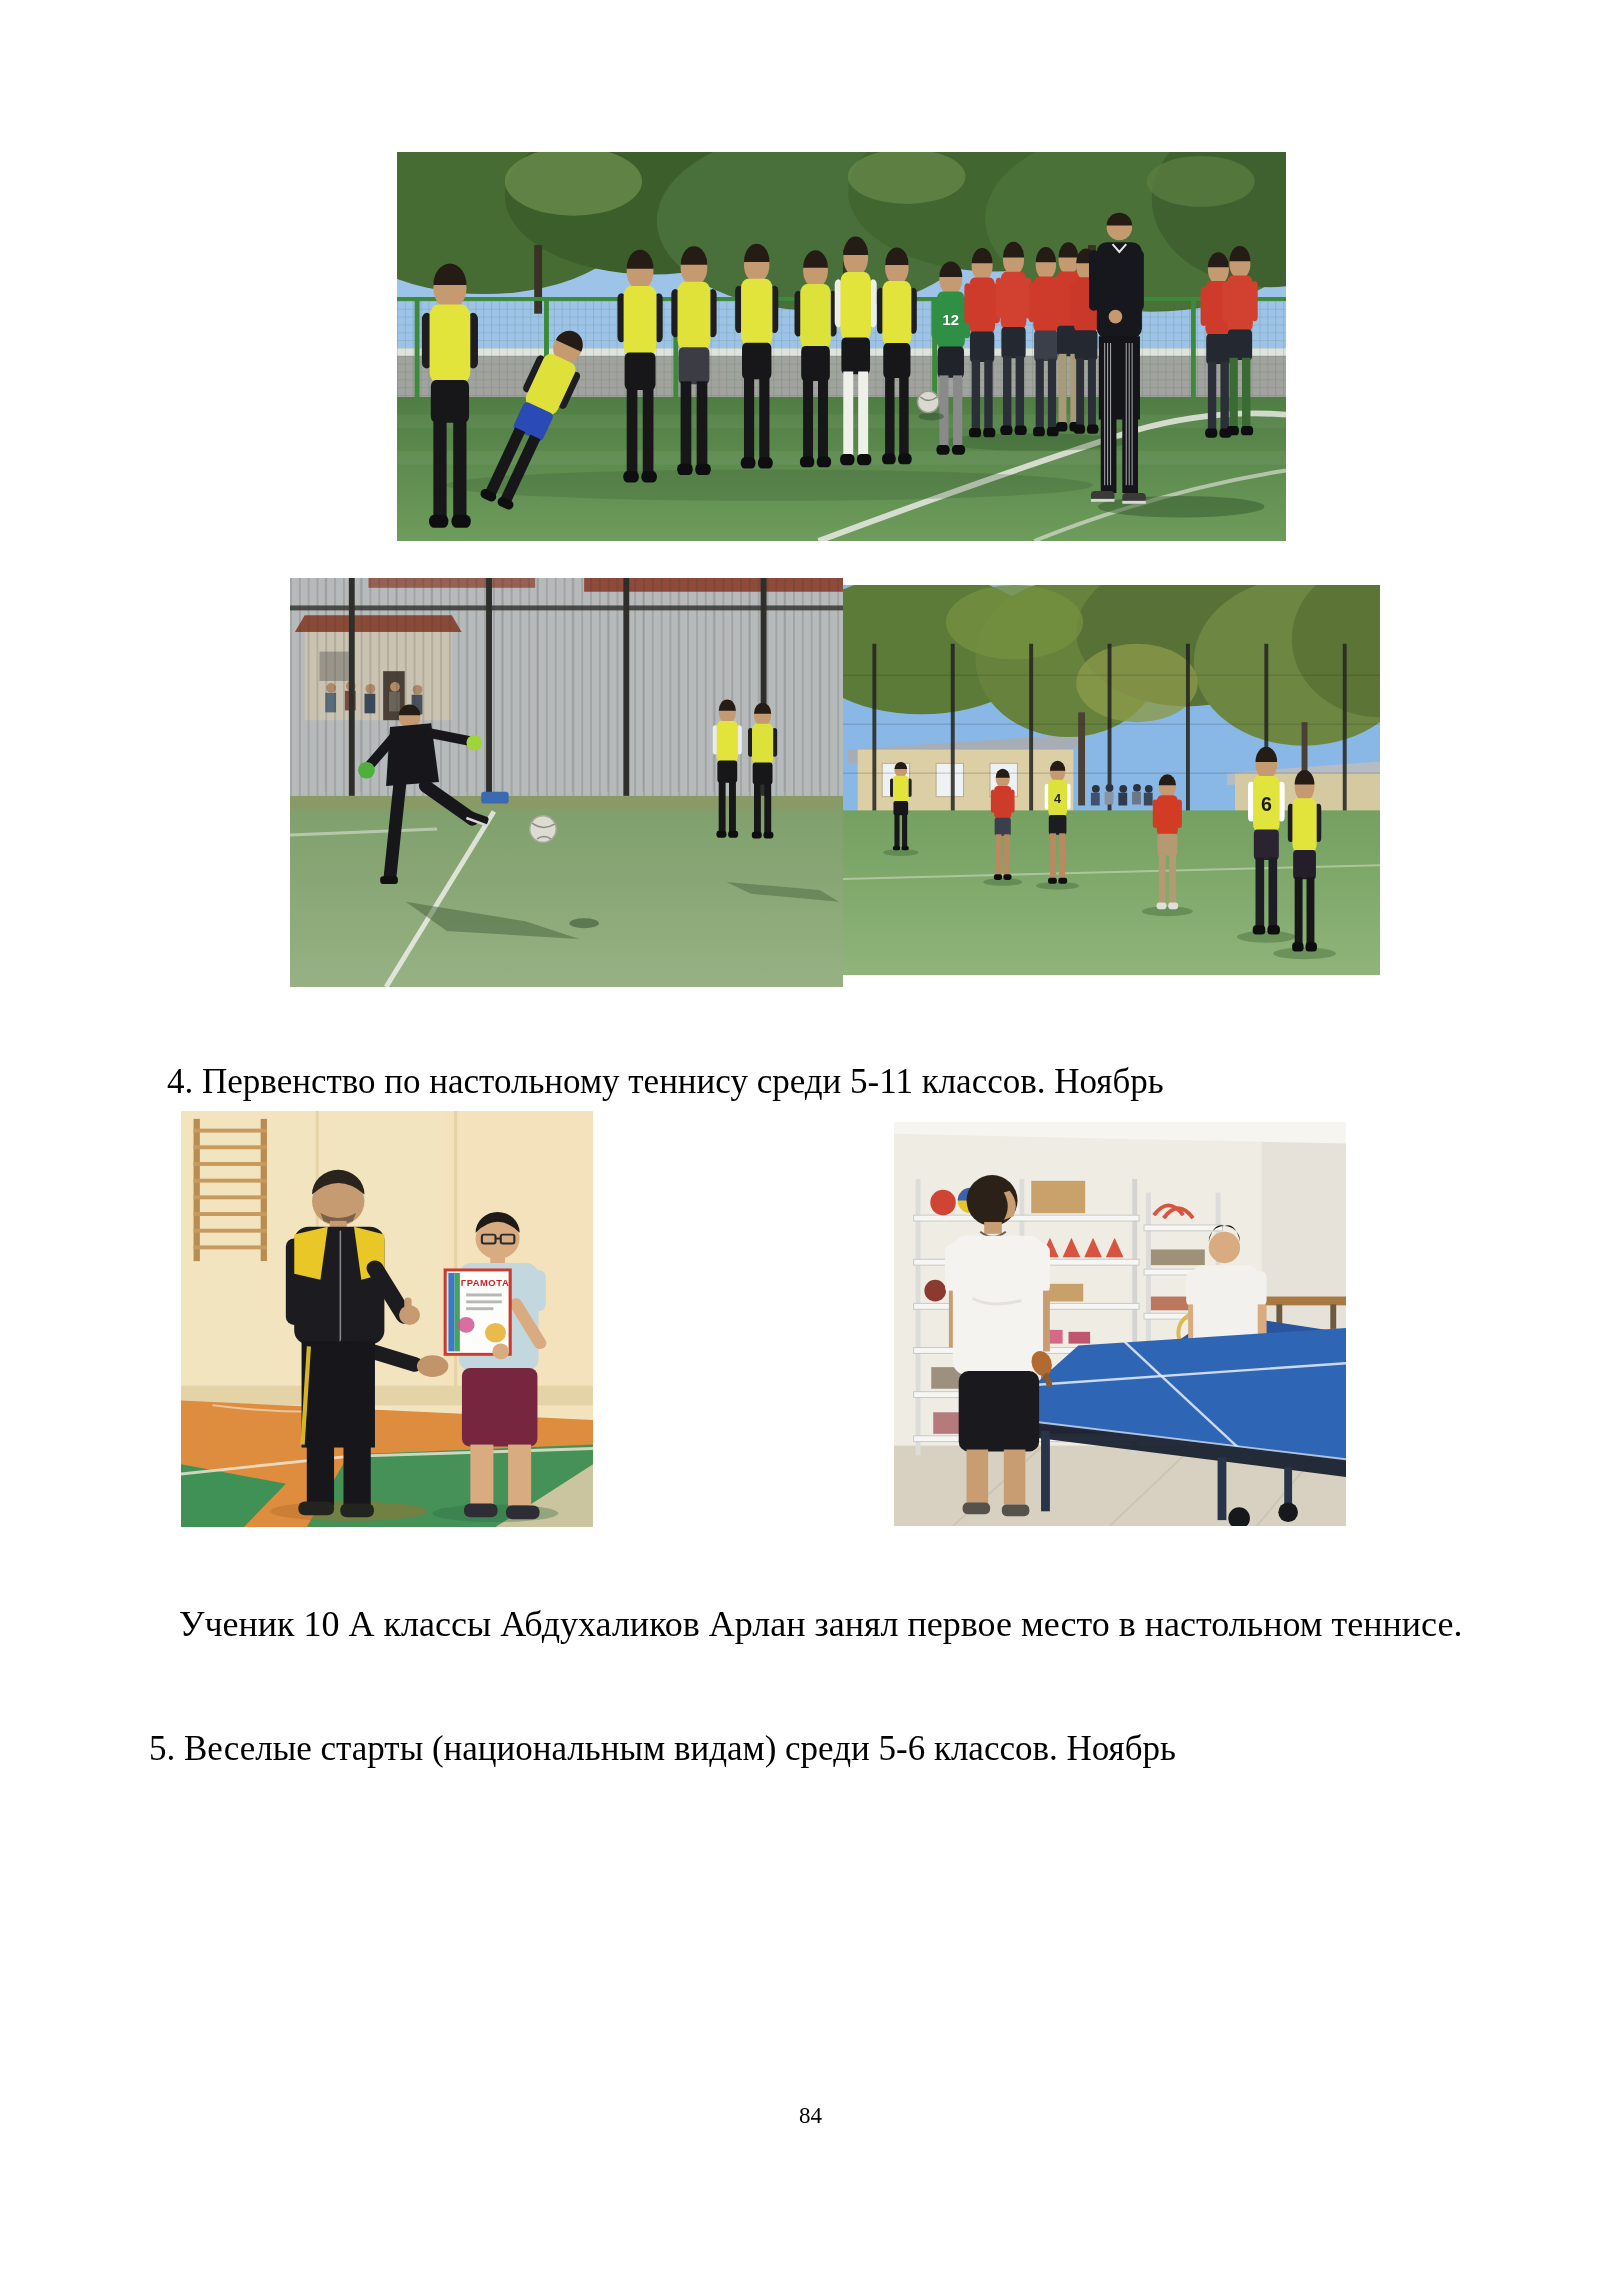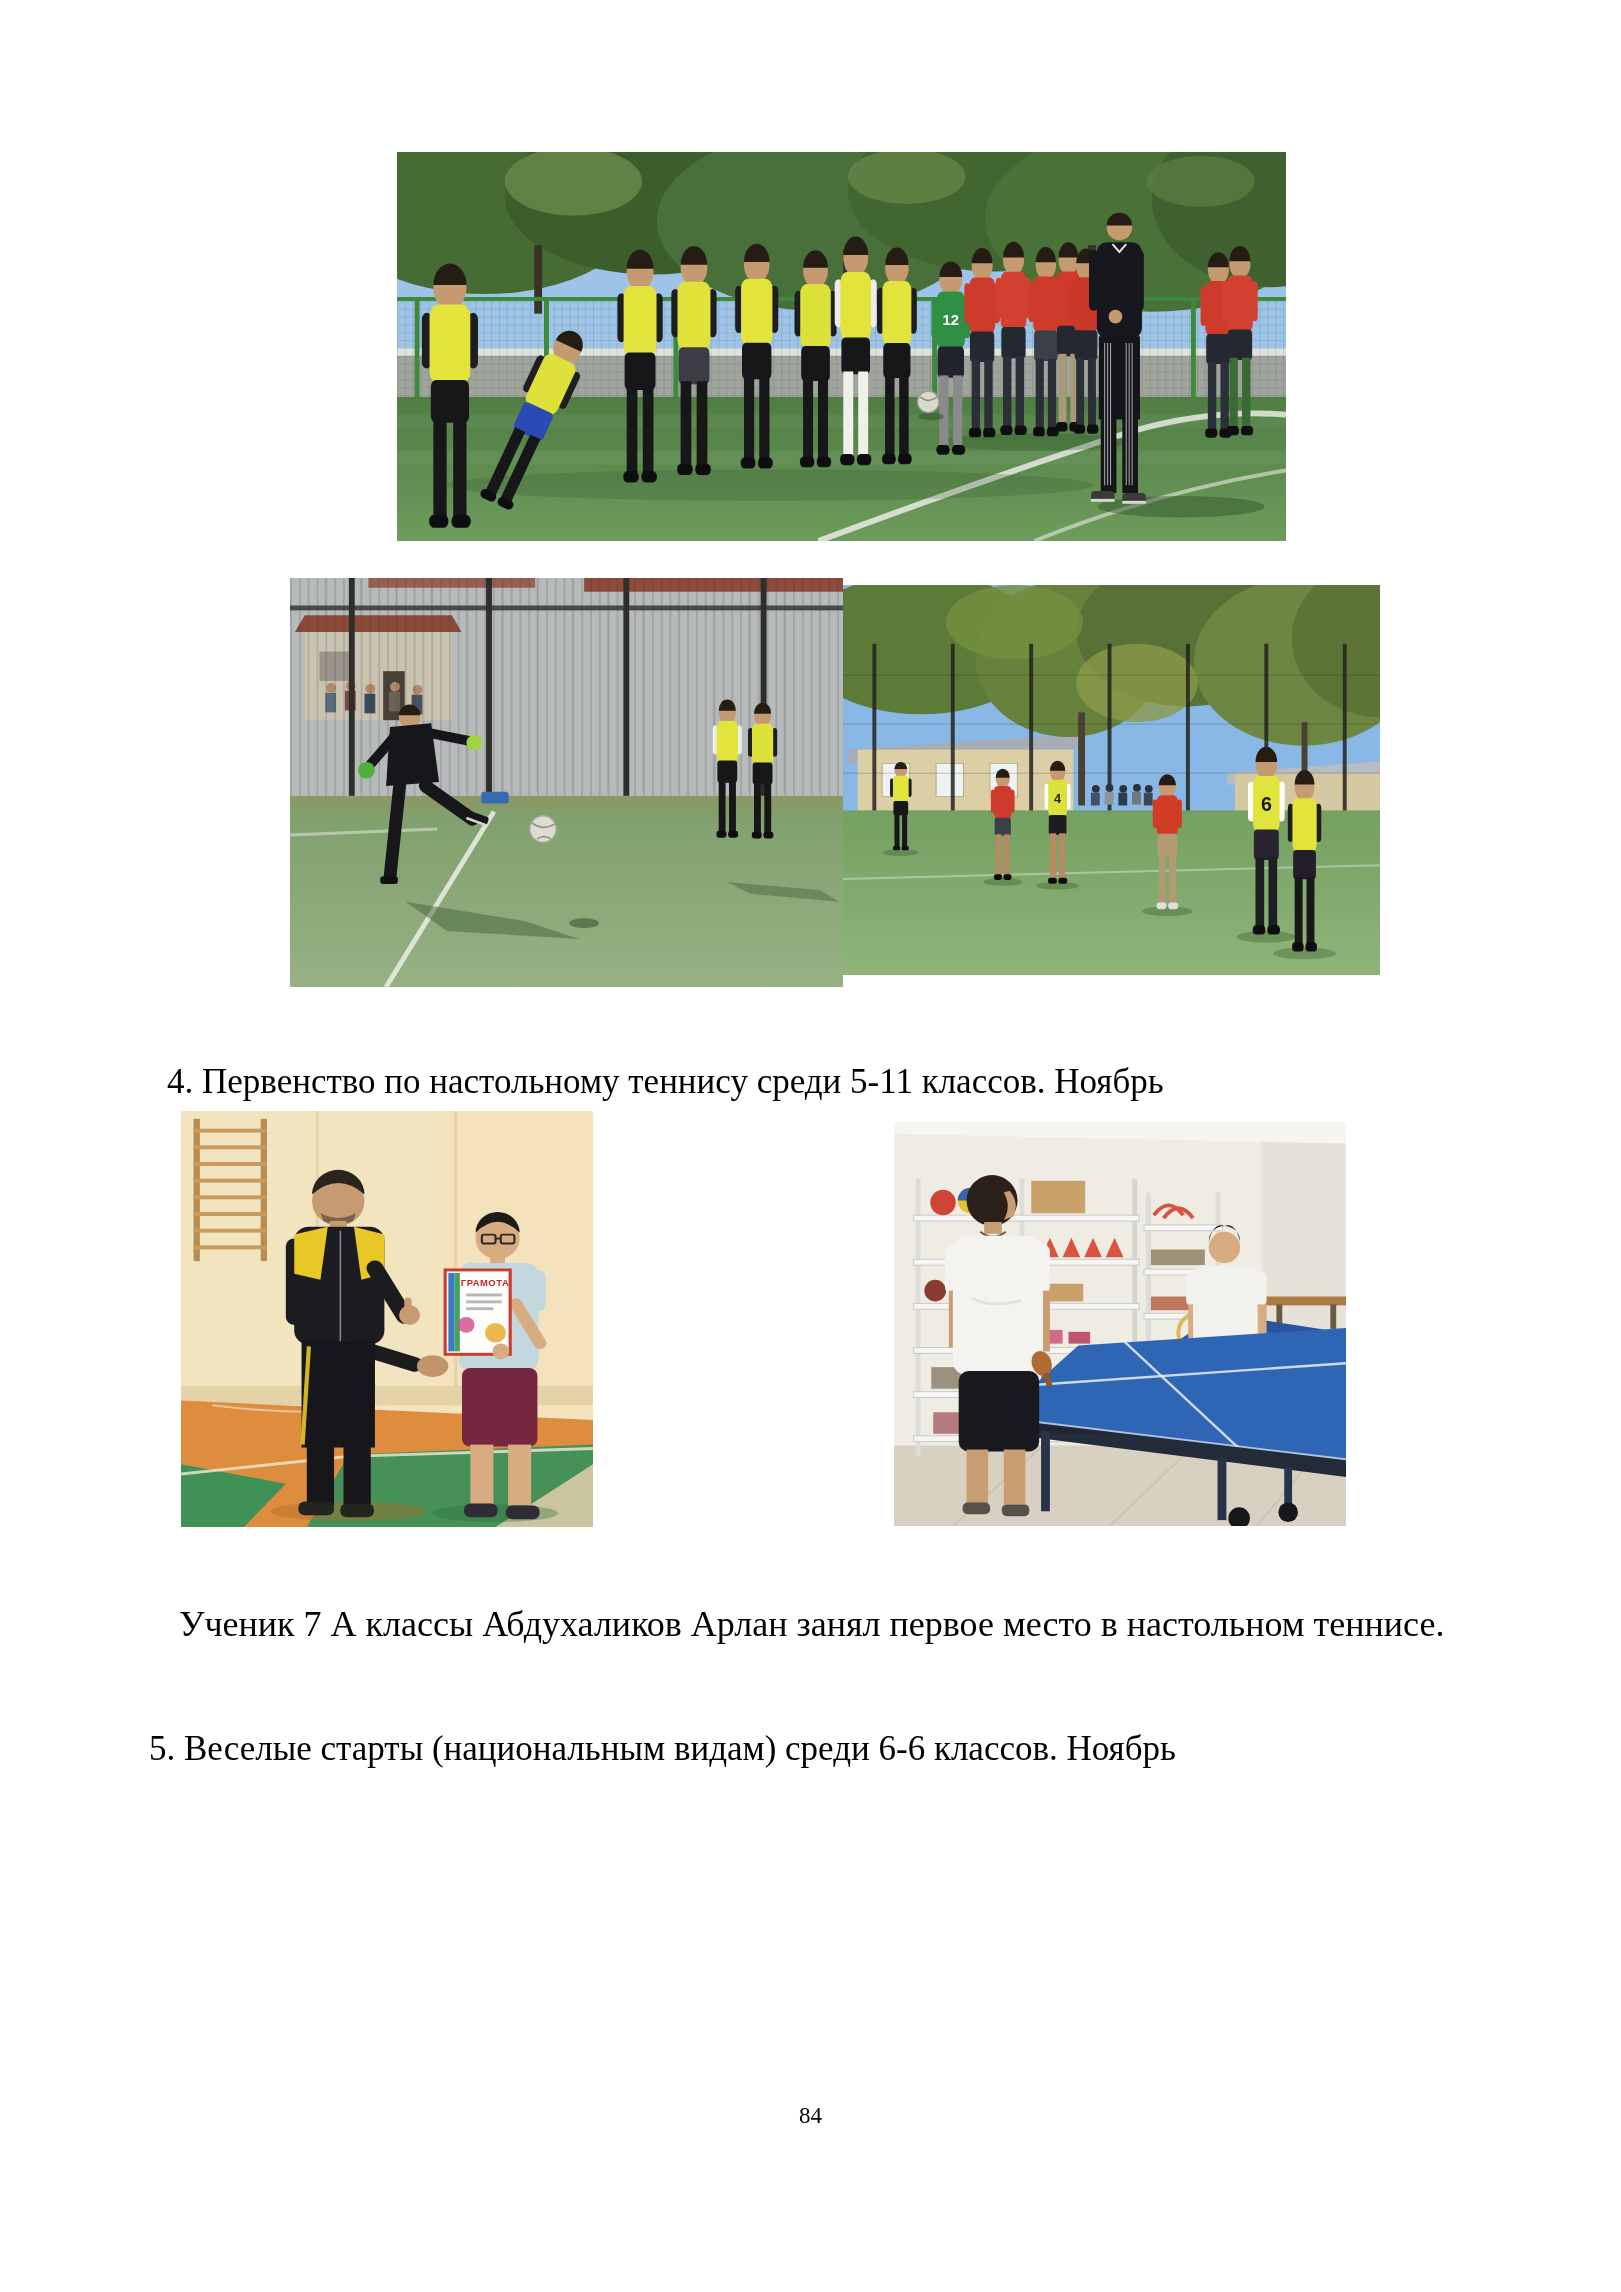--- a/index.html
+++ b/index.html
@@ -454,20 +454,20 @@
         <g transform="rotate(-20 152 250)">
           <ellipse cx="152" cy="246" rx="10" ry="13" fill="#b06a32"></ellipse>
           <rect x="149" y="257" width="6" height="14" rx="2" fill="#8a5a2a"></rect>
         </g>
       </g>
     </svg>
   </figure>
 
   <p class="heading" style="left:167px;top:1027px">4. Первенство по настольному теннису среди 5-11 классов. Ноябрь</p>
 
-  <p class="caption" style="left:179px;top:1568px">Ученик 7 А классы Абдухаликов Арлан занял первое место в настольном теннисе.</p>
-
-  <p class="heading" style="left:149px;top:1694px">5. Веселые старты (национальным видам) среди 6-6 классов. Ноябрь</p>
+  <p class="caption" style="left:179px;top:1568px">Ученик 10 А классы Абдухаликов Арлан занял первое место в настольном теннисе.</p>
+
+  <p class="heading" style="left:149px;top:1694px">5. Веселые старты (национальным видам) среди 5-6 классов. Ноябрь</p>
 
   <div class="pagenum">84</div>
 
 </div>
 
 
 </body></html>

